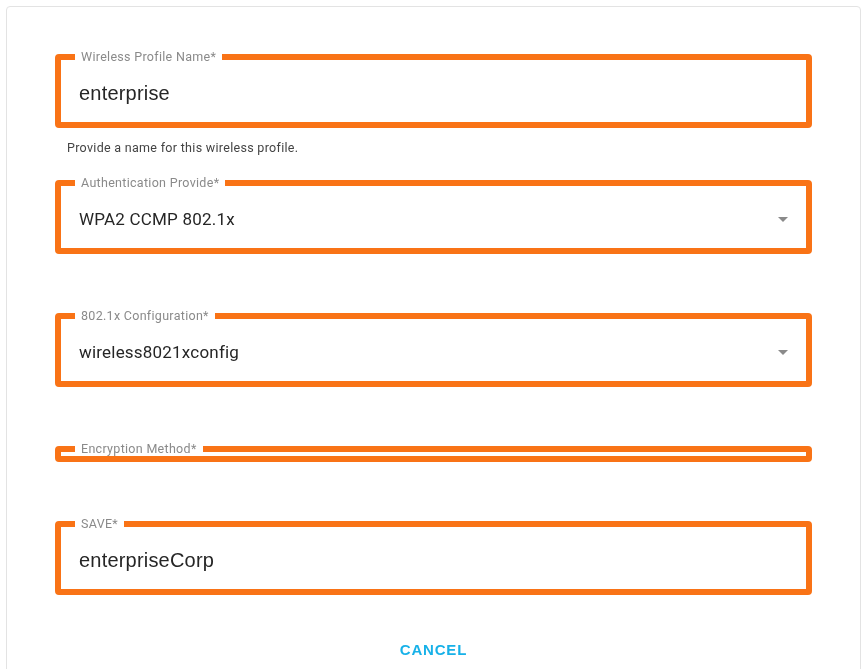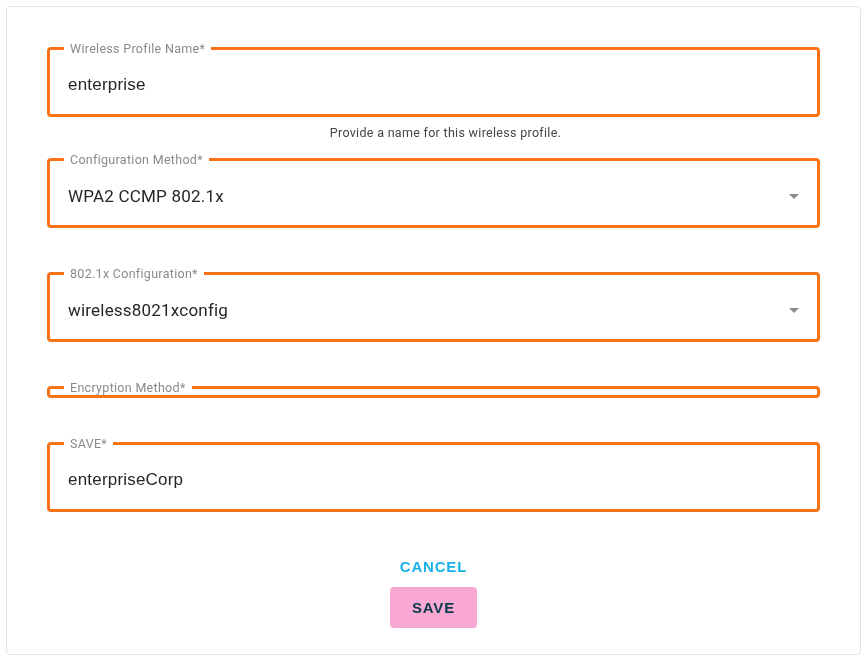--- a/index.html
+++ b/index.html
@@ -11,48 +11,48 @@
       padding: 6px;
     }
     .card {
       width: 855px;
       border: 1px solid #e3e3e3;
       border-radius: 4px;
       padding: 30px 36px 26px 36px;
       background: #fff;
     }
     .field-wrap { position: relative; margin-top: 0; }
-    .field-wrap + .hint { margin: 8px 0 0 24px; text-align: center; }
+    .field-wrap + .hint { margin: 8px 0 0 24px; }
     .spacer { height: 30px; }
     .spacer-sm { height: 8px; }
 
     fieldset.f {
-      border: 3px solid #f97316;
+      border: 6px solid #f97316;
       border-radius: 4px;
       padding: 0;
-      margin: 4px;
+      margin: 12px;
     }
     fieldset.f legend {
       margin-left: 14px;
       padding: 0 6px;
       font-size: 12.5px;
       letter-spacing: 0.3px;
       color: #8a8a8a;
     }
     .control {
       display: flex;
       align-items: center;
       height: 58px;
       padding: 0 18px;
     }
     .control input {
       border: none;
       outline: none;
       width: 100%;
-      font-size: 17px;
+      font-size: 20px;
       color: #262626;
       letter-spacing: 0.2px;
       background: transparent;
     }
     .control .value {
       flex: 1;
       font-size: 17px;
       color: #262626;
       letter-spacing: 0.2px;
     }
@@ -108,21 +108,21 @@
         <input type="text" value="enterprise" style="">
       </div>
     </fieldset>
   </div>
   <div class="hint">Provide a name for this wireless profile.</div>
 
   <div class="spacer-sm"></div>
 
   <div class="field-wrap">
     <fieldset class="f">
-      <legend>Configuration Method*</legend>
+      <legend>Authentication Provide*</legend>
       <div class="control">
         <span class="value">WPA2 CCMP 802.1x</span>
         <span class="chev"></span>
       </div>
     </fieldset>
   </div>
 
   <div class="spacer"></div>
 
   <div class="field-wrap">

